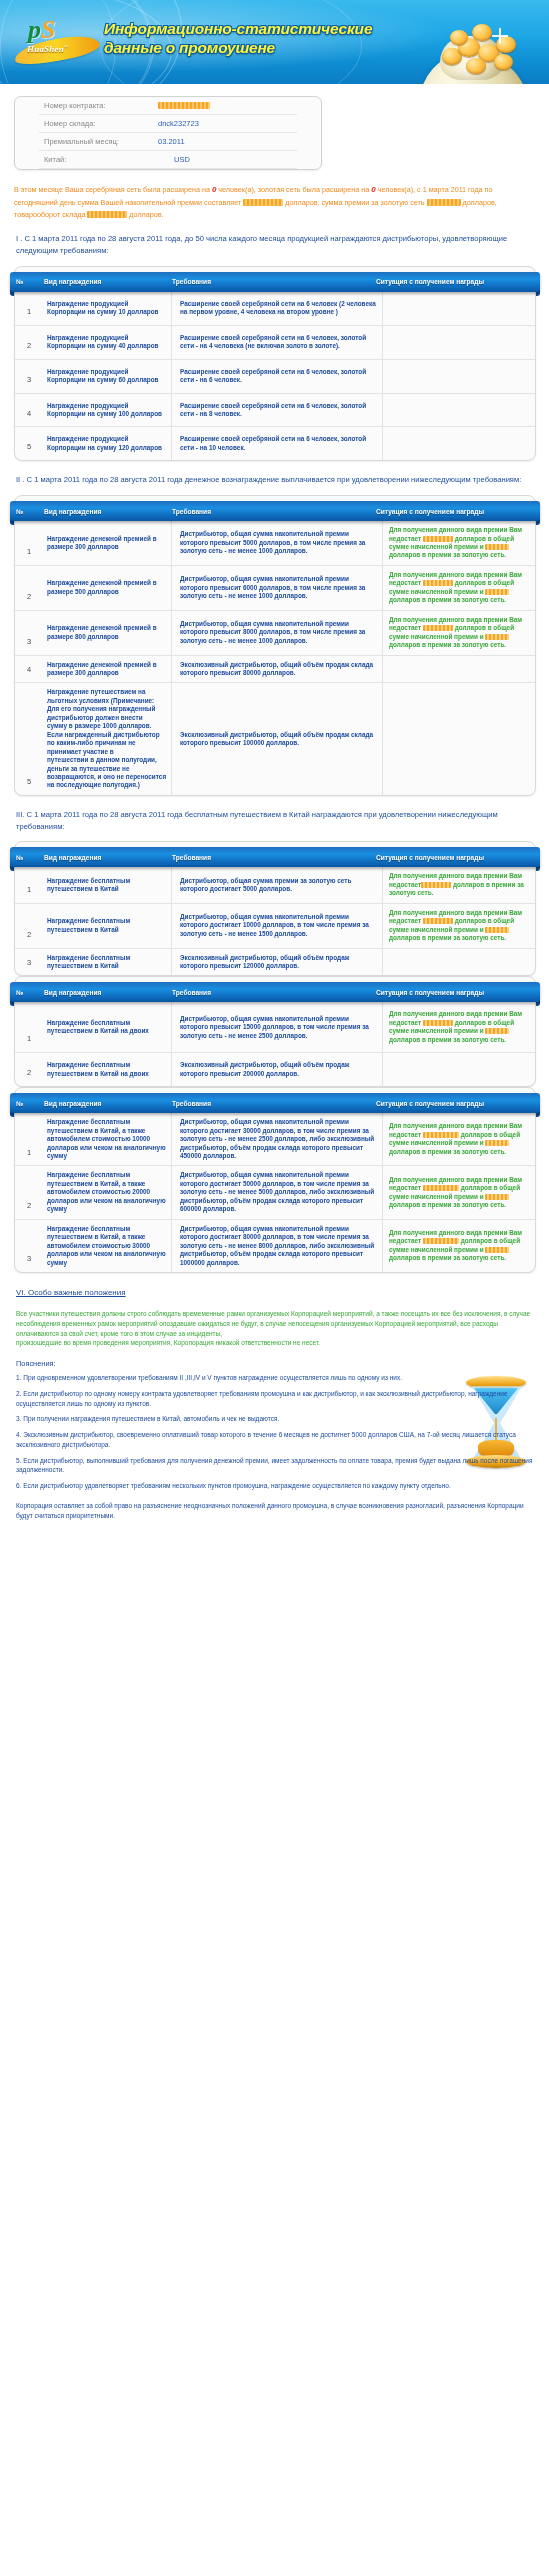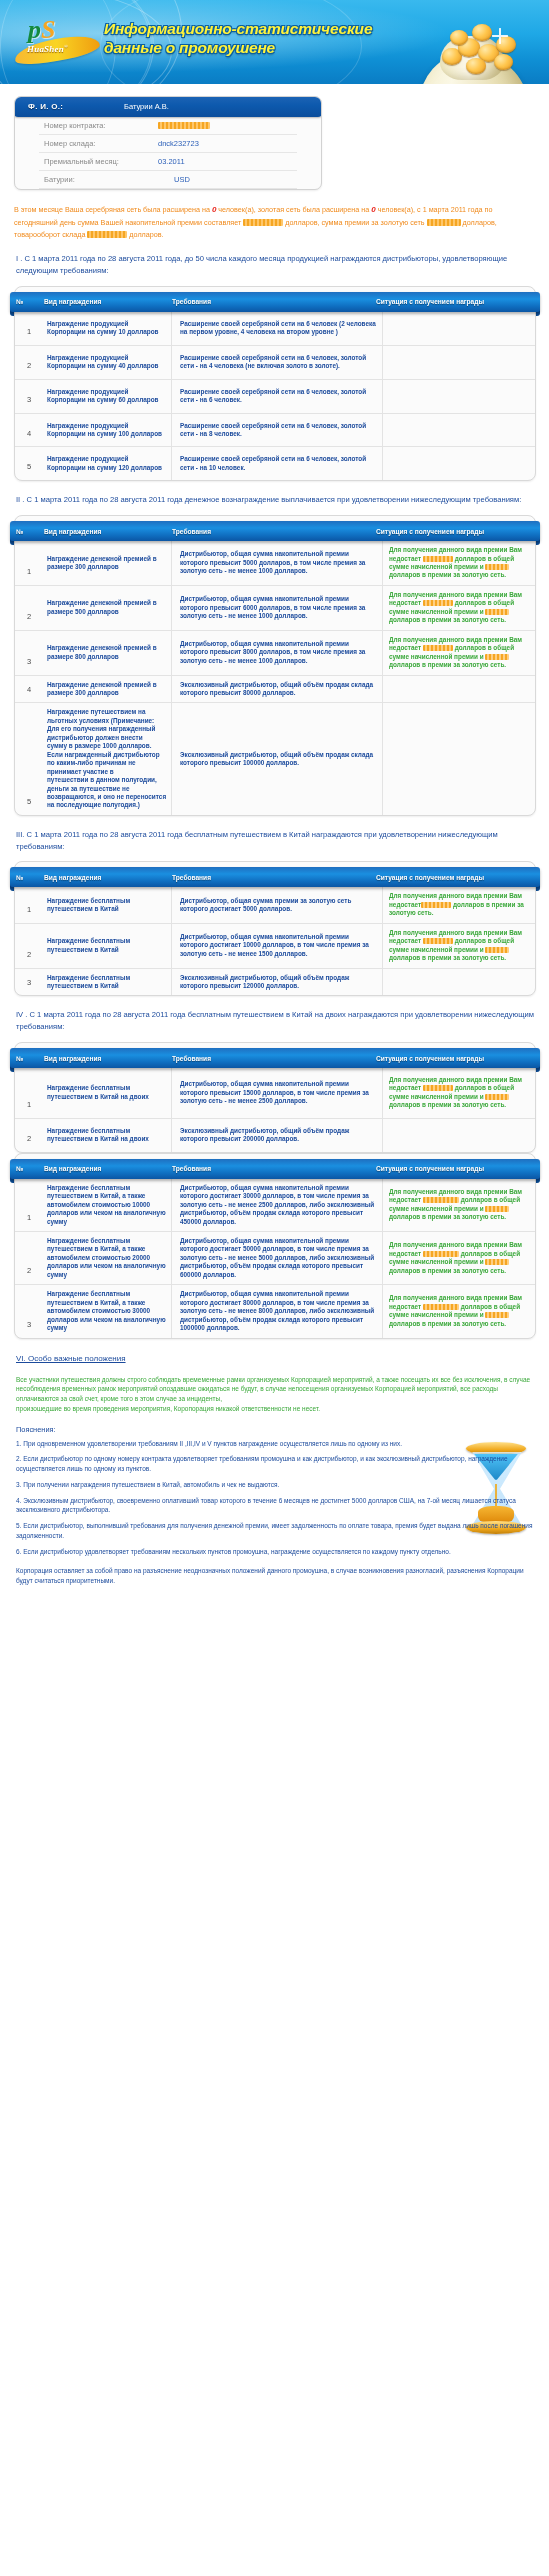--- a/index.html
+++ b/index.html
@@ -278,42 +278,38 @@
         <span class="coin" style="left:54px;top:32px;width:19px;height:16px;"></span>
         <span class="coin" style="left:26px;top:36px;width:20px;height:16px;"></span>
         <span class="shine"></span>
       </div>
 
     </div>
   </div>
 
   <div class="card-wrap">
     <div class="card">
-      <div class="card-head">
-        <div class="lbl">Ф. И. О.:</div>
-        <div class="val">Батурии А.В.</div>
-      </div>
 
       <div class="row">
         <div class="lbl">Номер контракта:</div>
         <div class="val center"><span class="redacted r-w52"></span></div>
       </div>
 
       <div class="row">
         <div class="lbl">Номер склада:</div>
         <div class="val center">dnck232723</div>
       </div>
 
       <div class="row">
         <div class="lbl">Премиальный месяц:</div>
         <div class="val center">03.2011</div>
       </div>
 
       <div class="row">
-        <div class="lbl">Батурии:</div>
+        <div class="lbl">Китай:</div>
         <div class="val center" style="padding-left:38px;">USD</div>
       </div>
     </div>
   </div>
 
   <div class="intro">
     <span>В этом месяце Ваша серебряная сеть была расширена на </span><span class="zero">0</span><span> человек(а), золотая сеть была расширена на </span><span class="zero">0</span><span> человек(а), с 1 марта 2011 года по сегодняшний день сумма Вашей накопительной премии составляет </span><span class="redacted r-w40"></span><span> долларов, сумма премии за золотую сеть </span><span class="redacted r-w34"></span><span> долларов, товарооборот склада </span><span class="redacted r-w40"></span><span> долларов.</span>
   </div>
 
   <div class="sect-h">I . С 1 марта 2011 года по 28 августа 2011 года, до 50  числа каждого месяца продукцией награждаются дистрибьюторы, удовлетворяющие следующим требованиям:</div>
@@ -431,21 +427,20 @@
       <tr>
         <td class="c-num">3</td>
         <td class="c-kind">Награждение бесплатным путешествием в Китай</td>
         <td class="c-req">Эксклюзивный дистрибьютор, общий объём продаж которого превысит 120000 долларов.</td>
         <td class="c-sit"></td>
       </tr>
     </tbody>
       </table>
   </div>
 
-  <div class="sect-h">IV .  С 1 марта 2011 года по 28 августа 2011 года бесплатным путешествием в Китай на двоих награждаются при удовлетворении нижеследующим требованиям:</div>
   <div class="tbl-wrap">
     <div class="tbl-head">
       <div class="col-num">№</div>
       <div class="col-kind">Вид награждения</div>
       <div class="col-req">Требования</div>
       <div class="col-sit">Ситуация с получением награды</div>
     </div>
     <table>
       <tbody>
           <tr class="tall">

